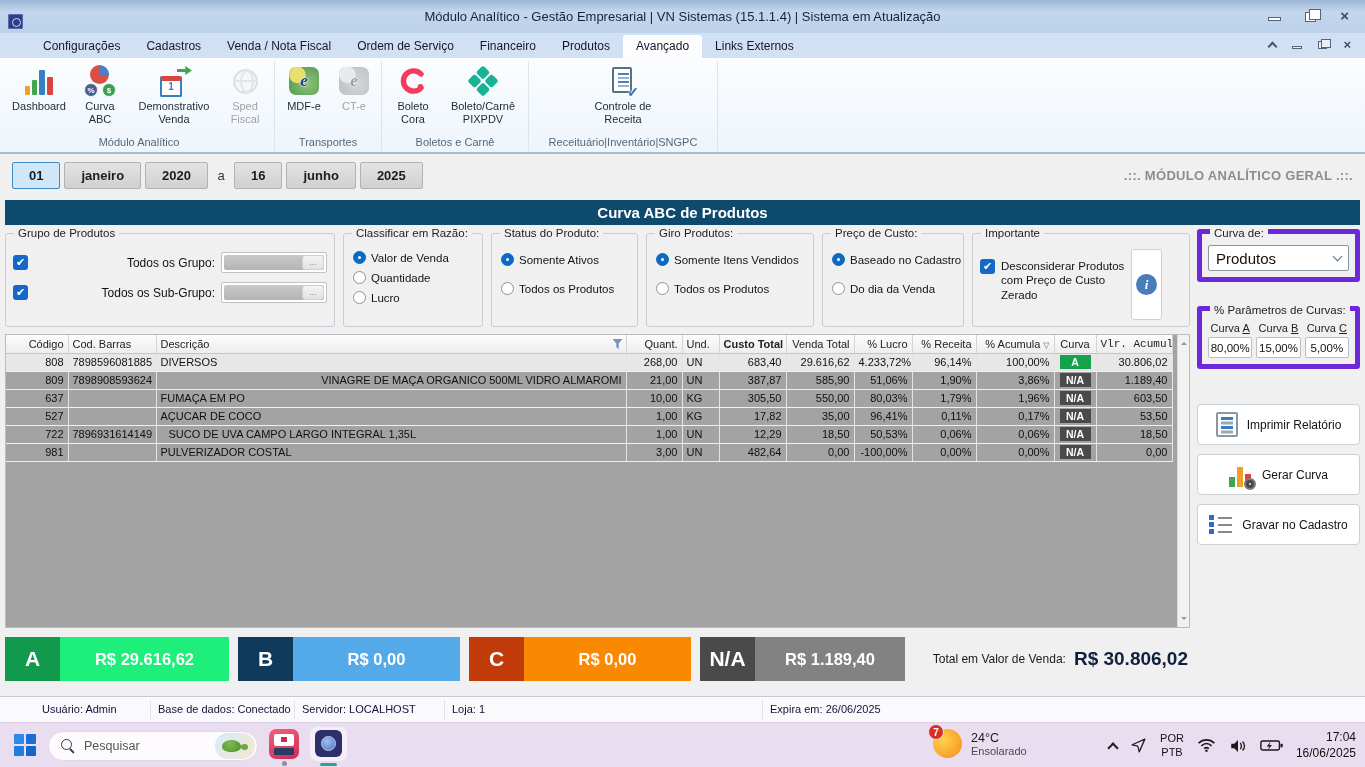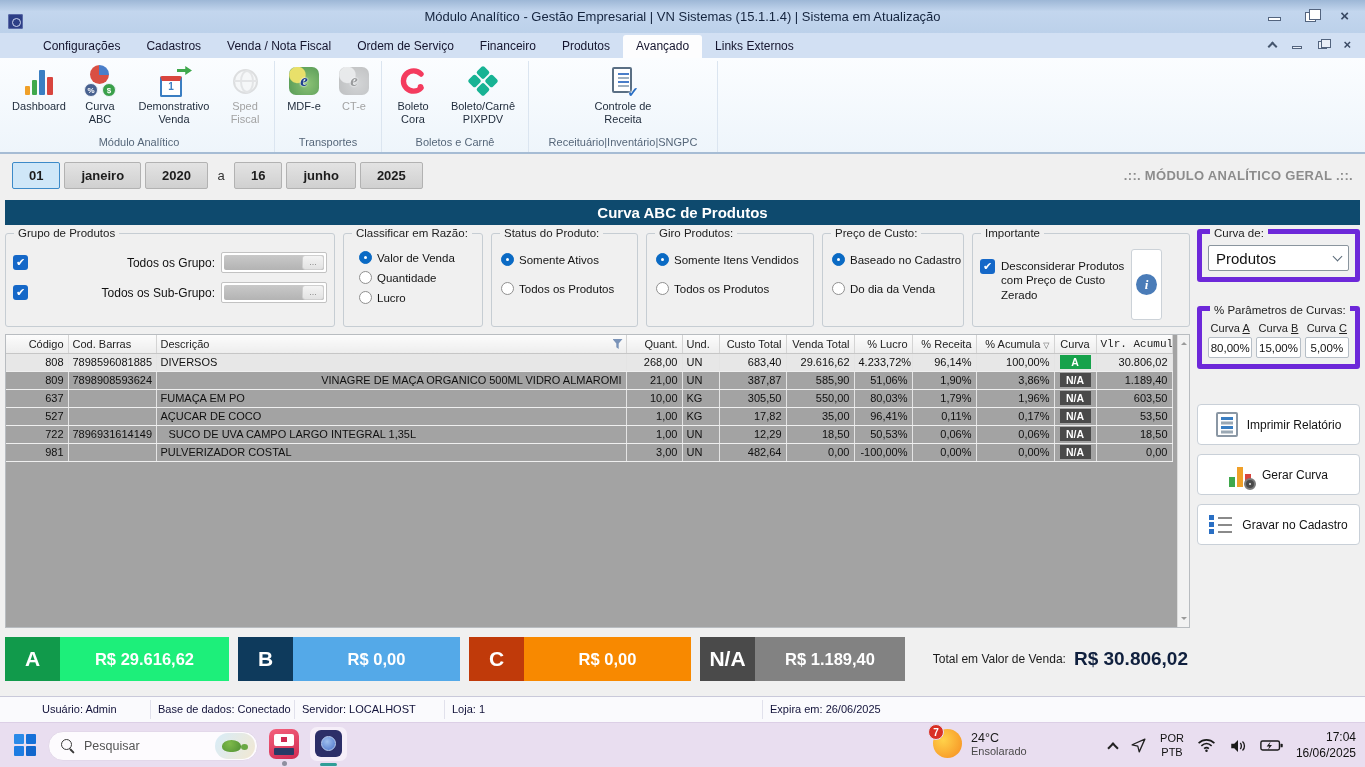--- a/index.html
+++ b/index.html
@@ -98,21 +98,21 @@
   .f-preco{width:142px}
   .f-importante{flex:1;display:flex;gap:6px}
 
   .grow{display:flex;align-items:center;gap:6px;margin:5px 0 9px}
   .grow .glabel{flex:1;text-align:right;font-size:12px;color:#111;white-space:nowrap}
   .cbx{width:15px;height:15px;border-radius:3px;background:#1568c8;color:#fff;font-size:11px;line-height:14px;text-align:center;flex:none}
   .ginput{width:106px;height:21px;background:#fff;border:1px solid #c2c2c2;border-radius:2px;position:relative;padding:2px;flex:none}
   .gfill{position:absolute;inset:2px;background:linear-gradient(#c9c9c9,#b3b3b3);border-radius:2px}
   .gbtn{position:absolute;right:2px;top:2px;bottom:2px;width:22px;background:linear-gradient(#f4f4f4,#e2e2e2);border:1px solid #cfcfcf;border-radius:3px;font-size:9px;color:#8a8a8a;display:flex;align-items:flex-end;justify-content:center;padding-bottom:2px}
 
-  .fopt{display:flex;align-items:center;gap:5px;margin:4px 8px 7px;font-size:11.5px;color:#141414;white-space:nowrap}
+  .fopt{display:flex;align-items:center;gap:5px;margin:4px 2px 7px;font-size:11.5px;color:#141414;white-space:nowrap}
   .spread .fopt{margin:6px 2px 16px}
   .radio{width:13px;height:13px;border-radius:50%;border:1px solid #909090;background:#fff;flex:none;position:relative}
   .radio.sel{background:#0a6ac4;border-color:#0a6ac4}
   .radio.sel::after{content:'';position:absolute;inset:4px;background:#fff;border-radius:50%}
 
   .imp-row{display:flex;gap:6px;margin-top:12px;align-items:flex-start}
   .imp-label{font-size:11.5px;color:#141414;line-height:1.25;width:124px}
   .info-btn{width:31px;align-self:stretch;margin:2px 0;background:#fff;border:1px solid #ccd2d8;border-radius:3px;display:flex;align-items:center;justify-content:center}
   .info-btn .ii{width:21px;height:21px;border-radius:50%;background:#4a7cb8;color:#fff;font-family:"Liberation Serif",serif;font-style:italic;font-weight:bold;font-size:13px;display:flex;align-items:center;justify-content:center}
 
@@ -481,21 +481,21 @@
               <col style="width: 42px;">
               <col style="width: 76px;">
             </colgroup>
           <thead>
               <tr id="tbl-head">
                 <th style="text-align: right;"><span>Código</span></th>
                 <th style="text-align: left;"><span>Cod. Barras</span></th>
                 <th style="text-align: left;"><span>Descrição</span><span class="funnel"></span></th>
                 <th style="text-align: right;"><span>Quant.</span></th>
                 <th style="text-align: left;"><span>Und.</span></th>
-                <th style="text-align: right;"><span>Custo Total</span></th>
+                <th style="text-align: right; font-weight: bold;"><span>Custo Total</span></th>
                 <th style="text-align: right;"><span>Venda Total</span></th>
                 <th style="text-align: right;"><span>% Lucro</span></th>
                 <th style="text-align: right;"><span>% Receita</span></th>
                 <th style="text-align: right;"><span>% Acumula</span><span class="sortmark">▽</span></th>
                 <th style="text-align: center;"><span>Curva</span></th>
                 <th style="text-align: right; font-family: Liberation Mono, monospace;"><span>Vlr. Acumulado</span></th>
               </tr>
             </thead>
           <tbody id="tbl-body">
               <tr class="sel">

